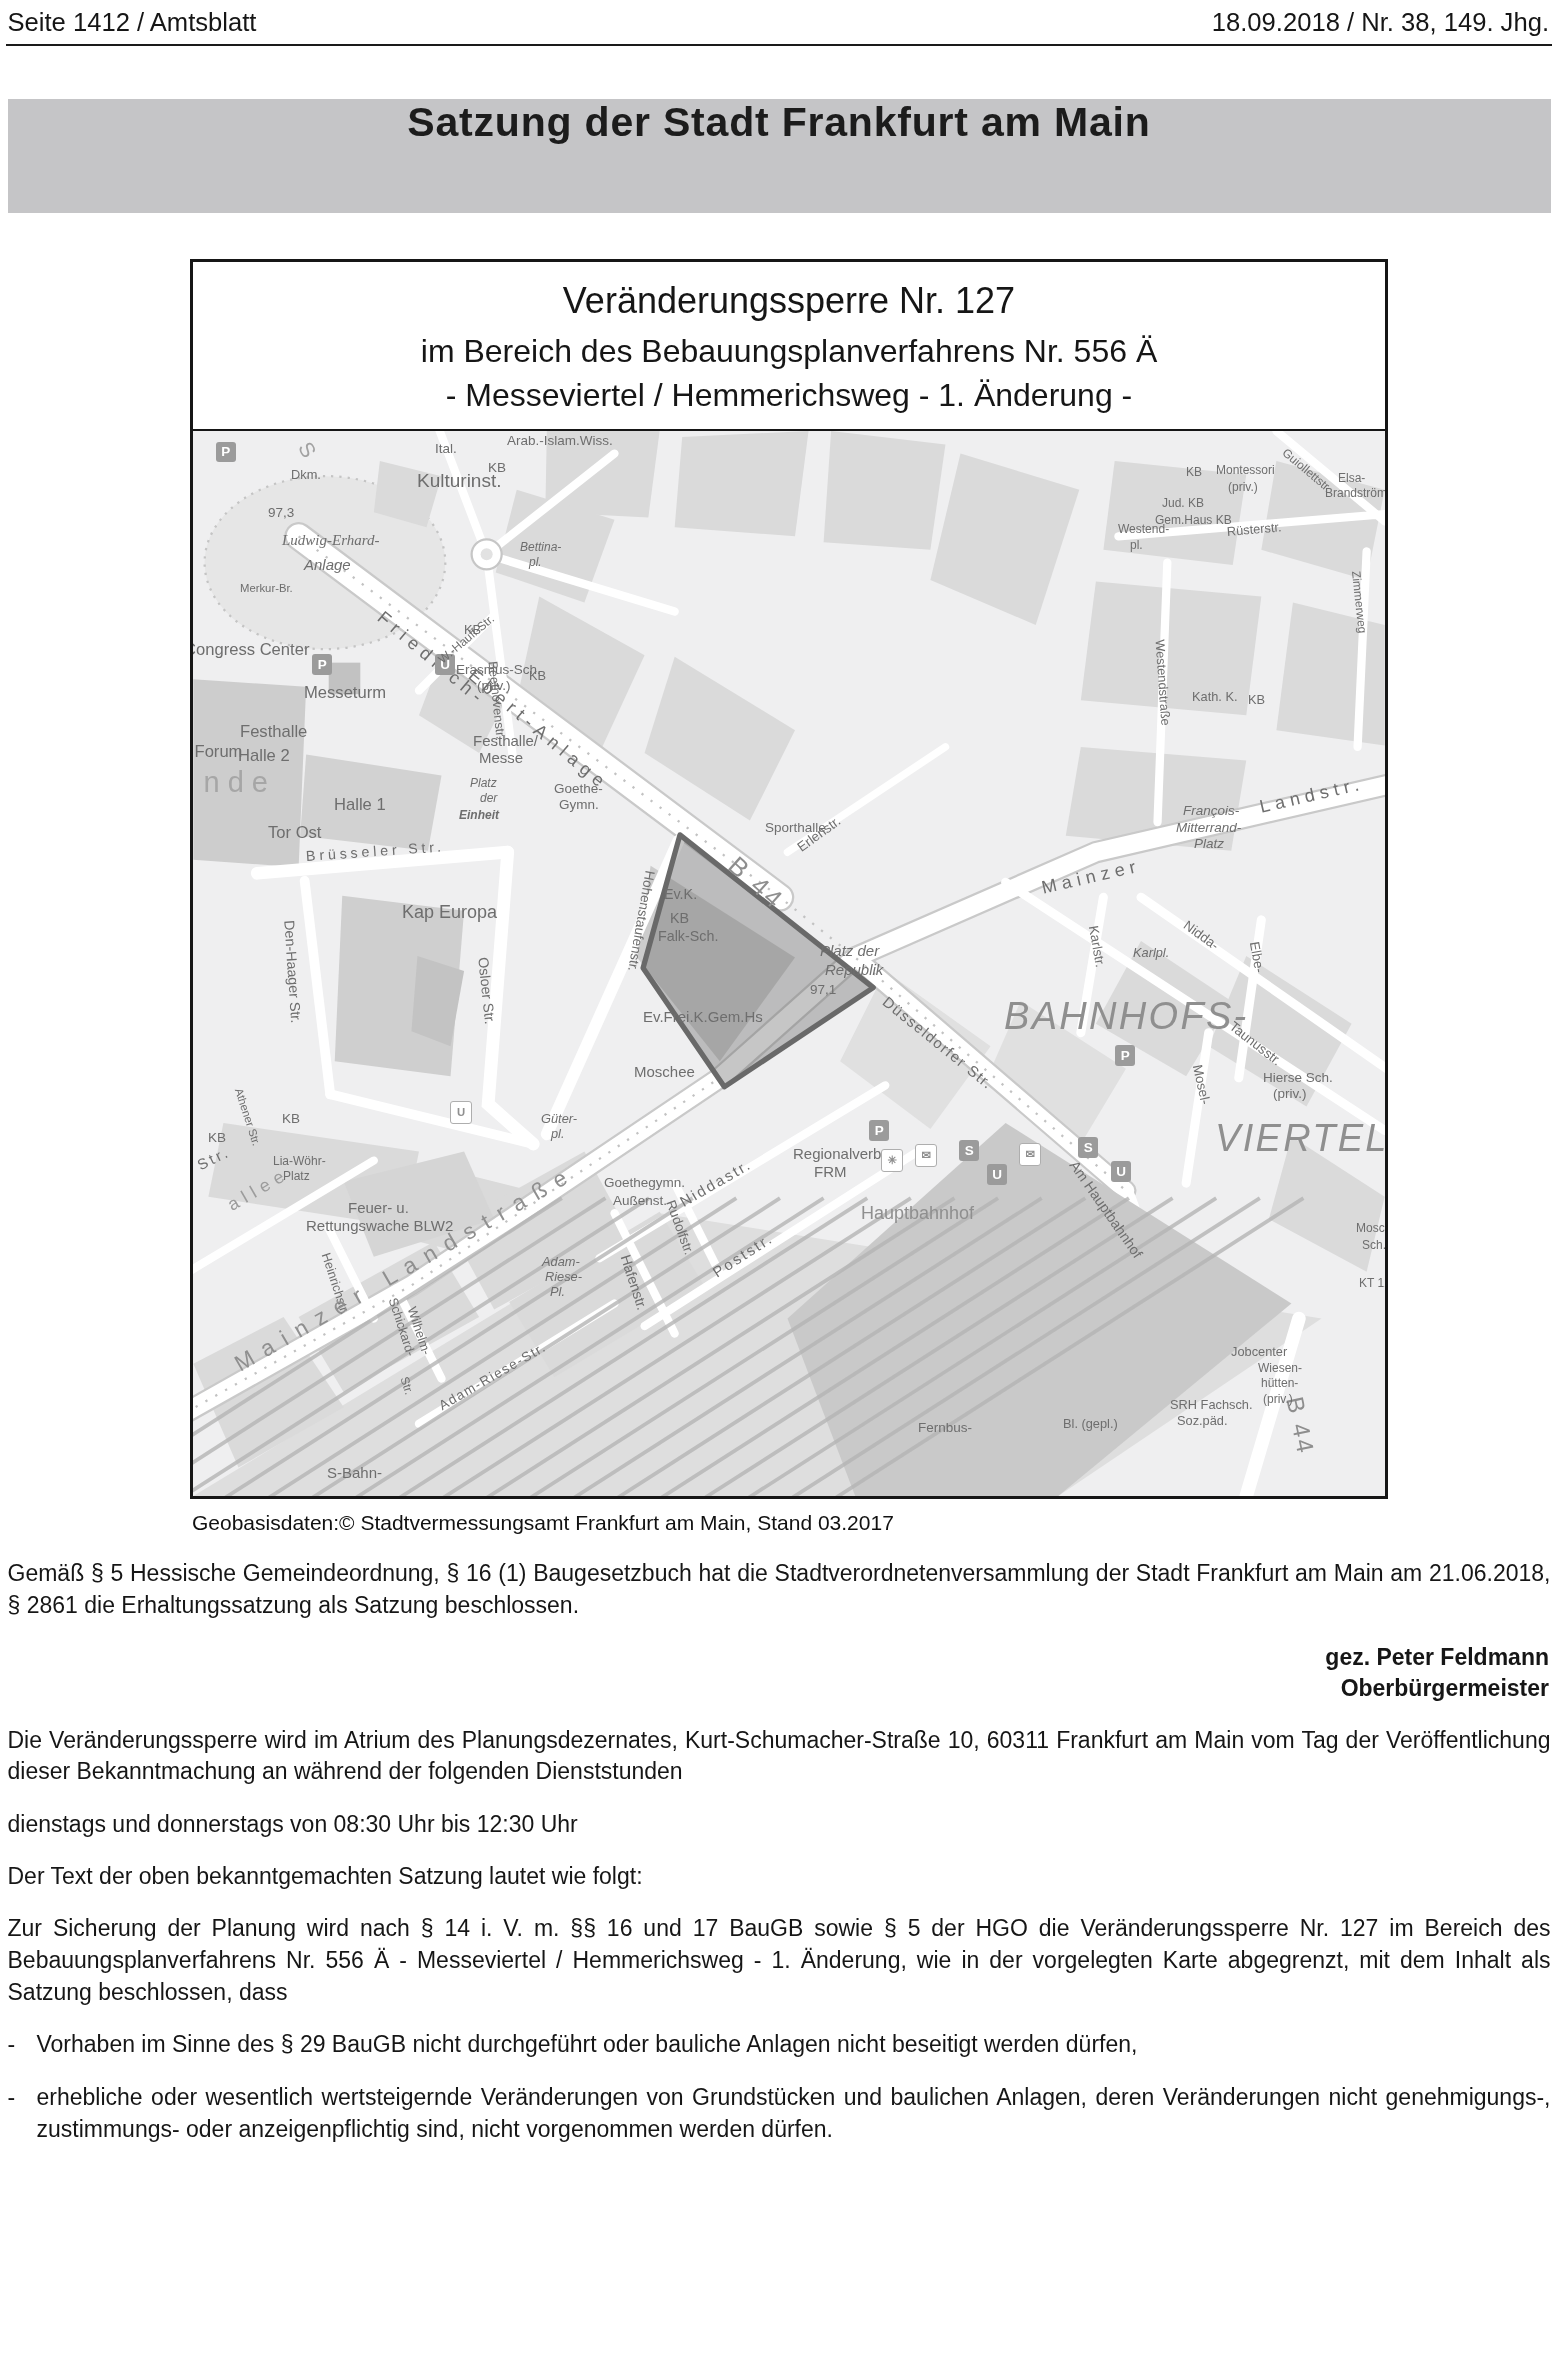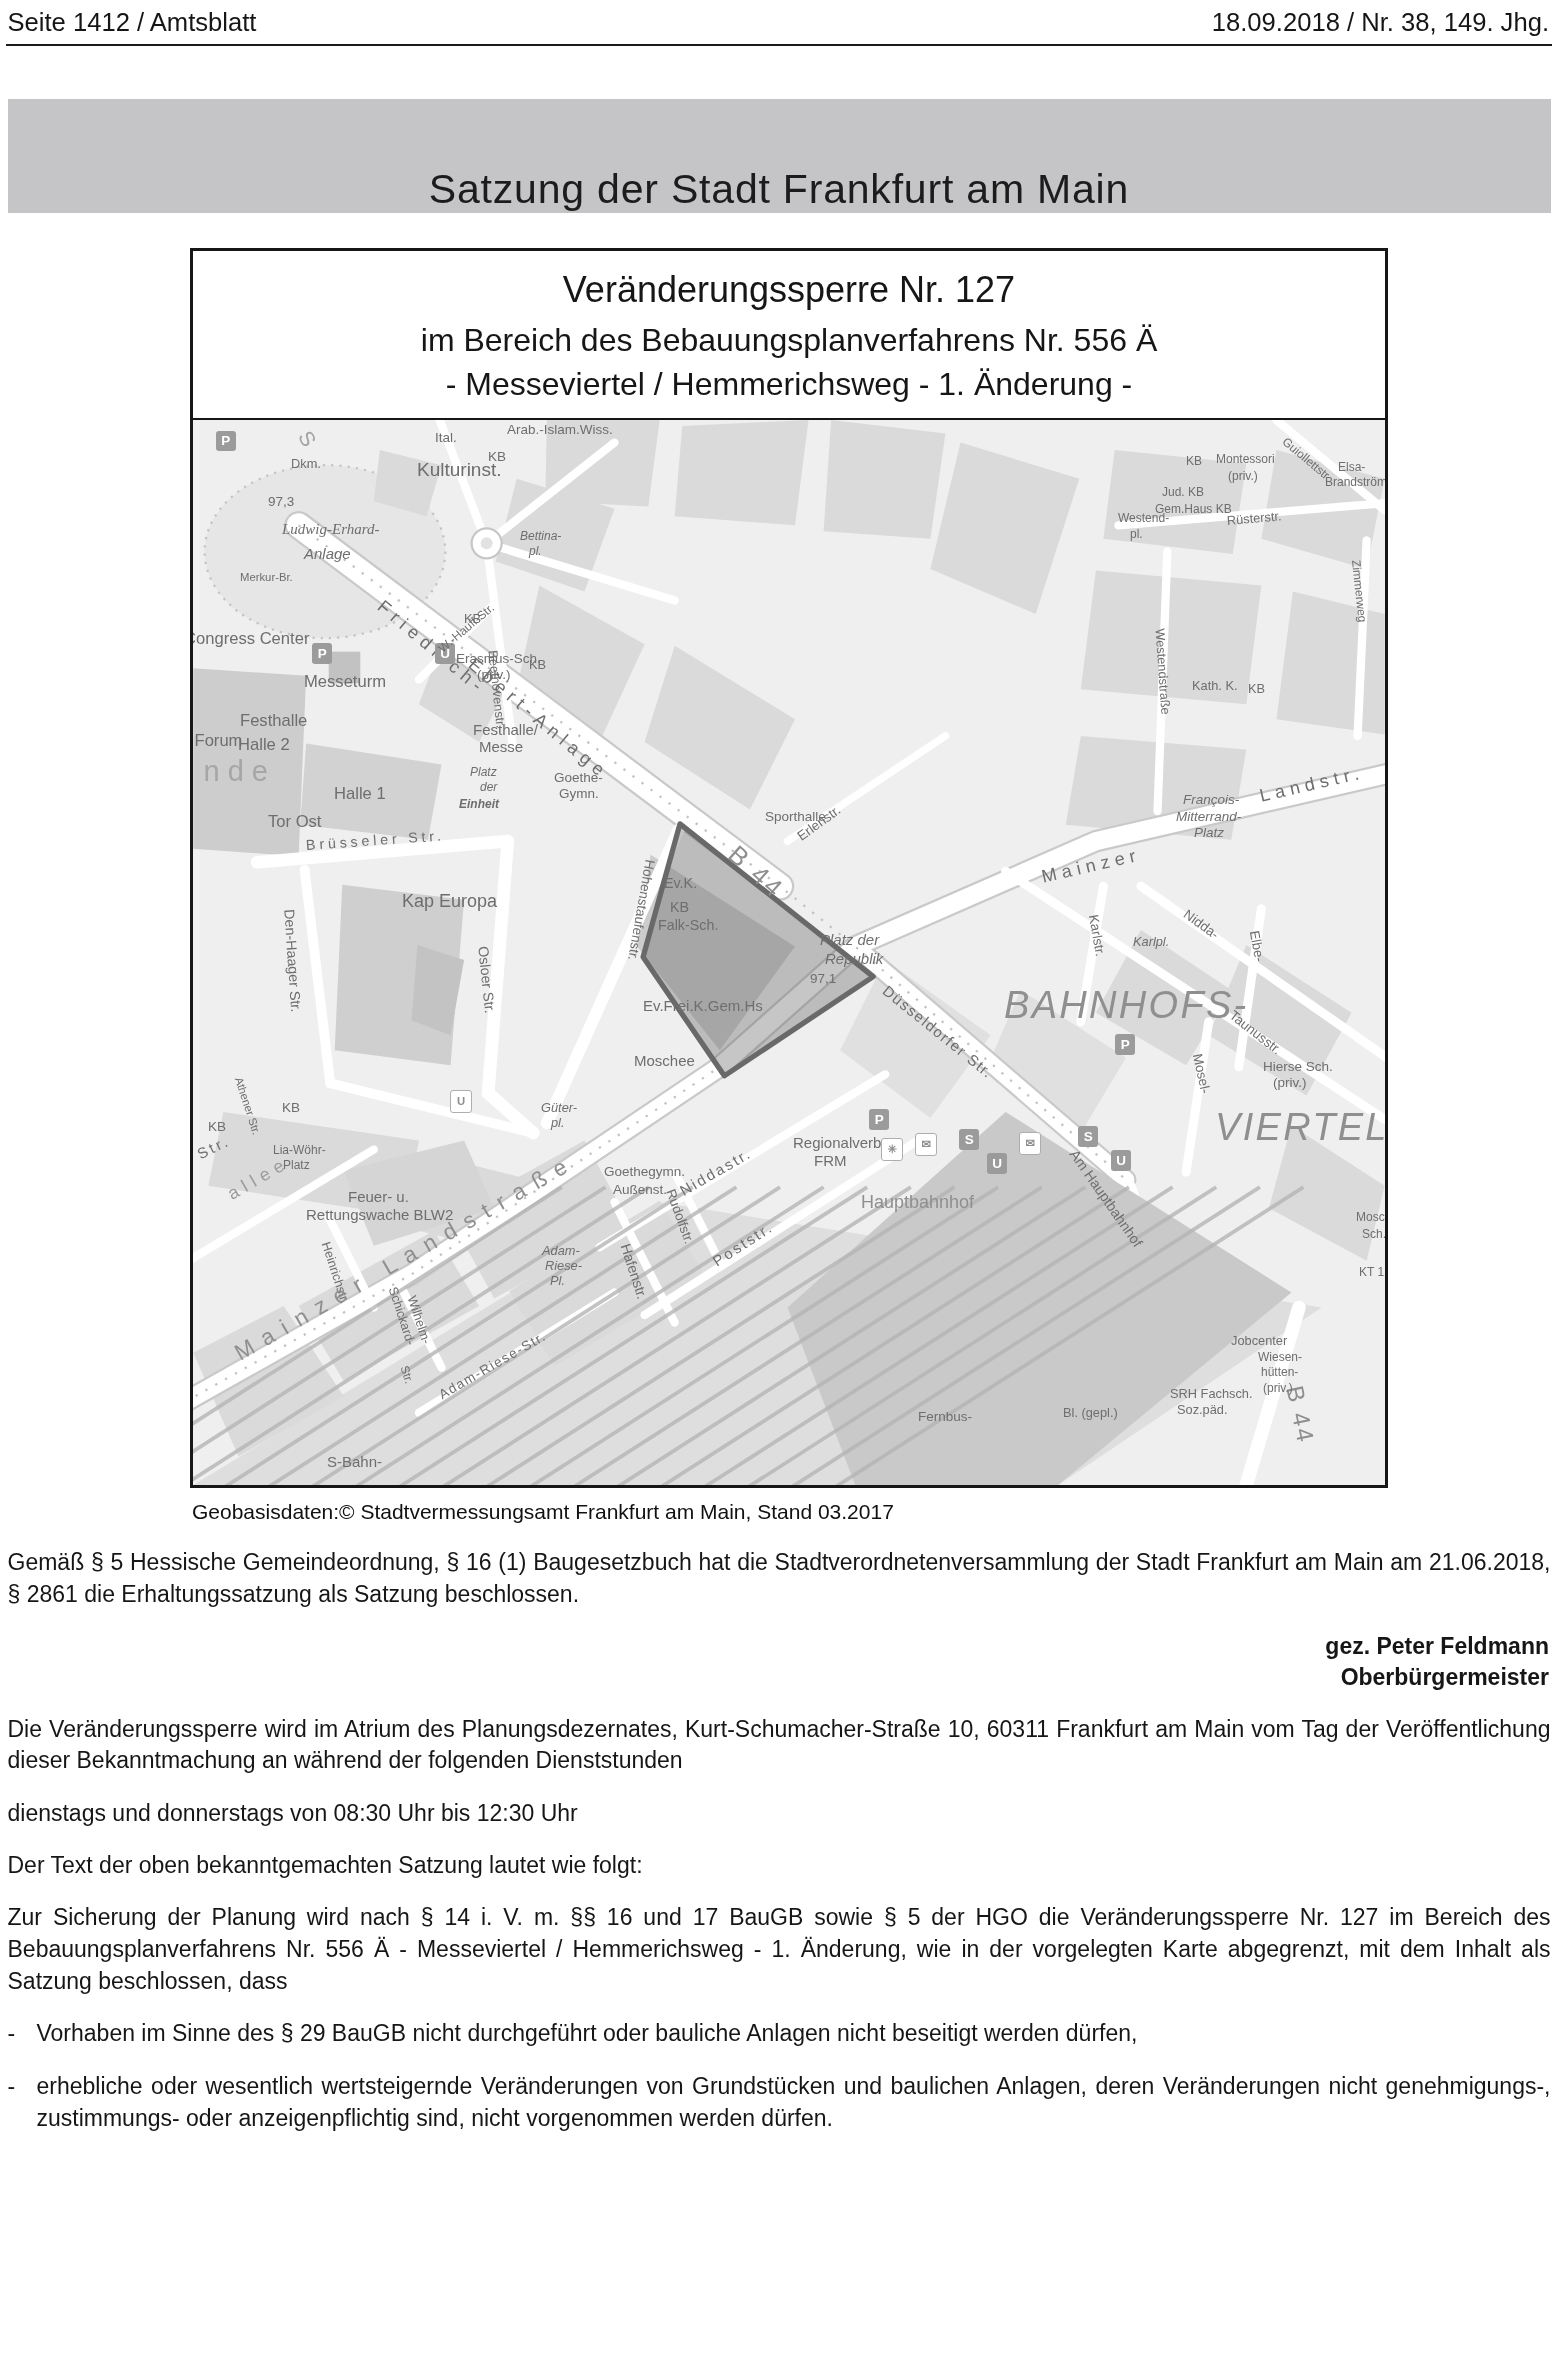--- a/index.html
+++ b/index.html
@@ -2,23 +2,23 @@
 <html style="font-size:12px"><head>
 <meta charset="utf-8">
 <style>
   html,body{margin:0;padding:0;}
   body{width:1558px;height:2377px;background:#ffffff;overflow:hidden;
        font-family:"Liberation Sans",sans-serif;color:#161616;}
   .hdr{display:flex;justify-content:space-between;align-items:baseline;
        padding:7.5px 9px 6px 7.5px;font-size:25.6px;}
   .rule{height:2.3px;background:#1a1a1a;margin:1.5px 6px 0 6px;}
   .banner{margin:53px 7.5px 0 7.5px;height:114px;background:#c5c5c7;
-          display:flex;align-items:flex-end;justify-content:center;
-          font-size:41px;font-weight:normal;color:#1c1c1c;letter-spacing:0.8px;}
-  .notice-box{margin:35px 0 0 190px;width:1192px;border:3px solid #161616;
+          display:flex;align-items:flex-start;justify-content:center;
+          font-size:41px;font-weight:bold;color:#1c1c1c;letter-spacing:0.8px;}
+  .notice-box{margin:46px 0 0 190px;width:1192px;border:3px solid #161616;
               background:#ffffff;}
   .bt1{font-size:36px;text-align:center;margin-top:18px;}
   .bt2{font-size:32px;text-align:center;margin-top:10.5px;}
   .bt3{font-size:32px;text-align:center;margin-top:7.5px;margin-bottom:15px;}
   .map{position:relative;width:1192px;height:1065px;overflow:hidden;
        background:#efeff0;border-top:2.3px solid #161616;}
   .map svg{position:absolute;left:0;top:0;}
   .map-labels{position:absolute;left:0;top:0;width:100%;height:100%;}
   .ml{position:absolute;white-space:nowrap;color:#6e6e6e;line-height:1;
       transform-origin:0 50%;}

